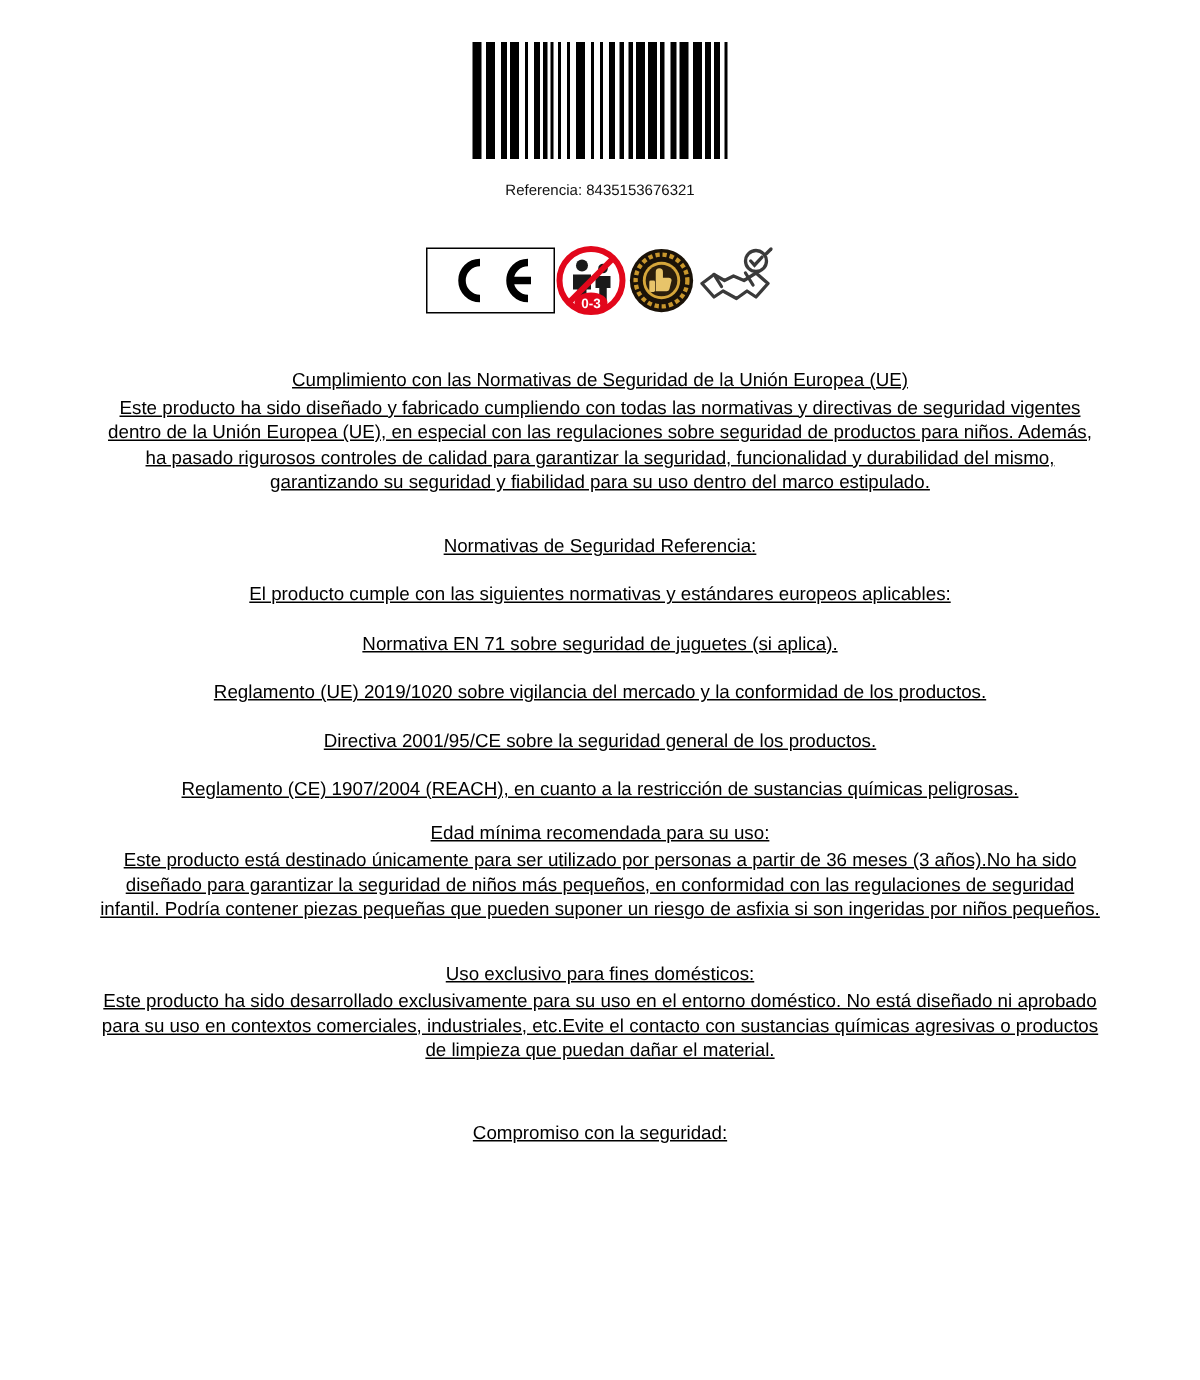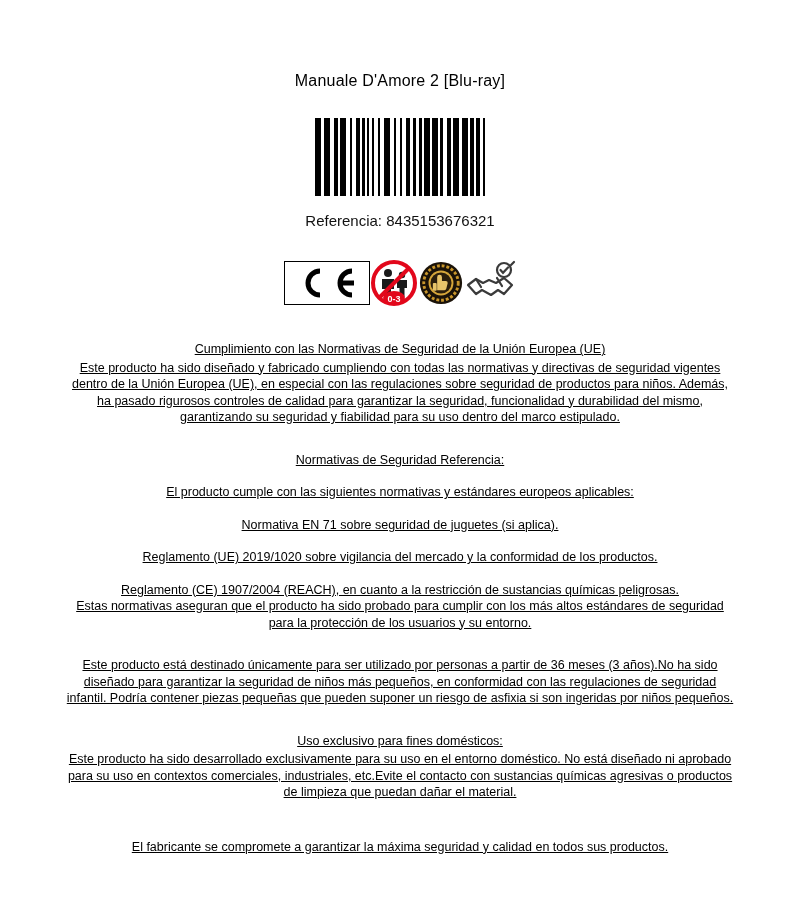--- a/index.html
+++ b/index.html
@@ -38,21 +38,21 @@
     align-items: flex-end;
     height: 78px;
   }
   .barcode span {
     display: block;
     height: 78px;
     background: #000;
   }
   .reference {
     text-align: center;
-    font-size: 15px;
+    font-size: 10px;
     margin-top: 16px;
     color: #111;
   }
   .icons-row {
     display: flex;
     justify-content: center;
     align-items: center;
     margin-top: 30px;
   }
   .icon-box {
@@ -96,21 +96,20 @@
   }
   .para.lead { margin-bottom: 2px; }
   .para.nogap { margin-bottom: 0px; margin-top: 16px; }
   .block-gap { height: 12px; }
 </style>
 </head>
 <body>
 
 <div class="page">
 
-  <div class="title">Manuale D'Amore 2 [Blu-ray]</div>
 
   <div class="barcode-wrap">
     <div class="barcode" id="barcode-bars">
         <span style="width: 6px;"></span>
         <span style="width: 3px; background: transparent;"></span>
         <span style="width: 6px;"></span>
         <span style="width: 4px; background: transparent;"></span>
         <span style="width: 4px;"></span>
         <span style="width: 2px; background: transparent;"></span>
         <span style="width: 6px;"></span>
@@ -219,25 +218,26 @@
   </div>
 
   <div class="body-text" id="body-text">
       <div class="para lead">Cumplimiento con las Normativas de Seguridad de la Unión Europea (UE)</div>
       <div class="para">Este producto ha sido diseñado y fabricado cumpliendo con todas las normativas y directivas de seguridad vigentes dentro de la Unión Europea (UE), en especial con las regulaciones sobre seguridad de productos para niños. Además, ha pasado rigurosos controles de calidad para garantizar la seguridad, funcionalidad y durabilidad del mismo, garantizando su seguridad y fiabilidad para su uso dentro del marco estipulado.</div>
       <div class="block-gap"></div>
       <div class="para lead">Normativas de Seguridad Referencia:</div>
       <div class="para nogap">El producto cumple con las siguientes normativas y estándares europeos aplicables:</div>
       <div class="para nogap">Normativa EN 71 sobre seguridad de juguetes (si aplica).</div>
       <div class="para nogap">Reglamento (UE) 2019/1020 sobre vigilancia del mercado y la conformidad de los productos.</div>
+      <div class="para nogap">Directiva 2001/95/CE sobre la seguridad general de los productos.</div>
       <div class="para nogap">Reglamento (CE) 1907/2004 (REACH), en cuanto a la restricción de sustancias químicas peligrosas.</div>
-      <div class="para">Estas normativas aseguran que el producto ha sido probado para cumplir con los más altos estándares de seguridad para la protección de los usuarios y su entorno.</div>
-      <div class="block-gap"></div>
+      <div class="block-gap"></div>
+      <div class="para lead">Edad mínima recomendada para su uso:</div>
       <div class="para">Este producto está destinado únicamente para ser utilizado por personas a partir de 36 meses (3 años).No ha sido diseñado para garantizar la seguridad de niños más pequeños, en conformidad con las regulaciones de seguridad infantil. Podría contener piezas pequeñas que pueden suponer un riesgo de asfixia si son ingeridas por niños pequeños.</div>
       <div class="block-gap"></div>
       <div class="para lead">Uso exclusivo para fines domésticos:</div>
       <div class="para">Este producto ha sido desarrollado exclusivamente para su uso en el entorno doméstico. No está diseñado ni aprobado para su uso en contextos comerciales, industriales, etc.Evite el contacto con sustancias químicas agresivas o productos de limpieza que puedan dañar el material.</div>
       <div class="block-gap"></div>
       <div class="block-gap"></div>
-      <div class="para">El fabricante se compromete a garantizar la máxima seguridad y calidad en todos sus productos.</div>
+      <div class="para lead">Compromiso con la seguridad:</div>
     </div>
 
 </div>
 
 </body></html>

